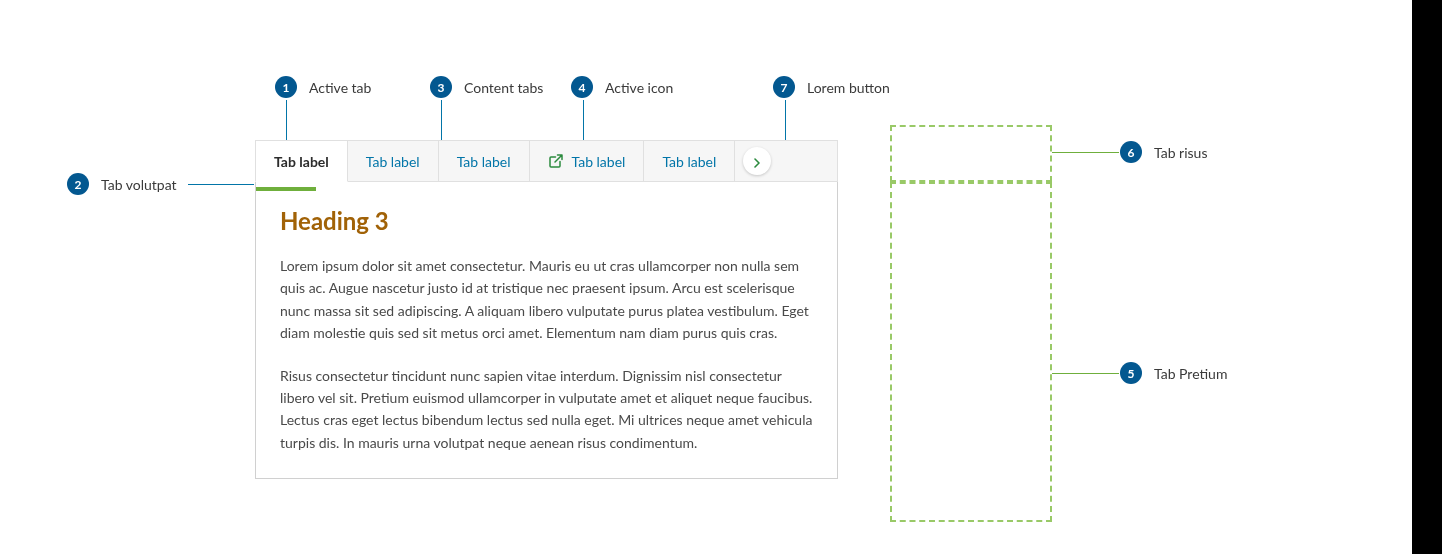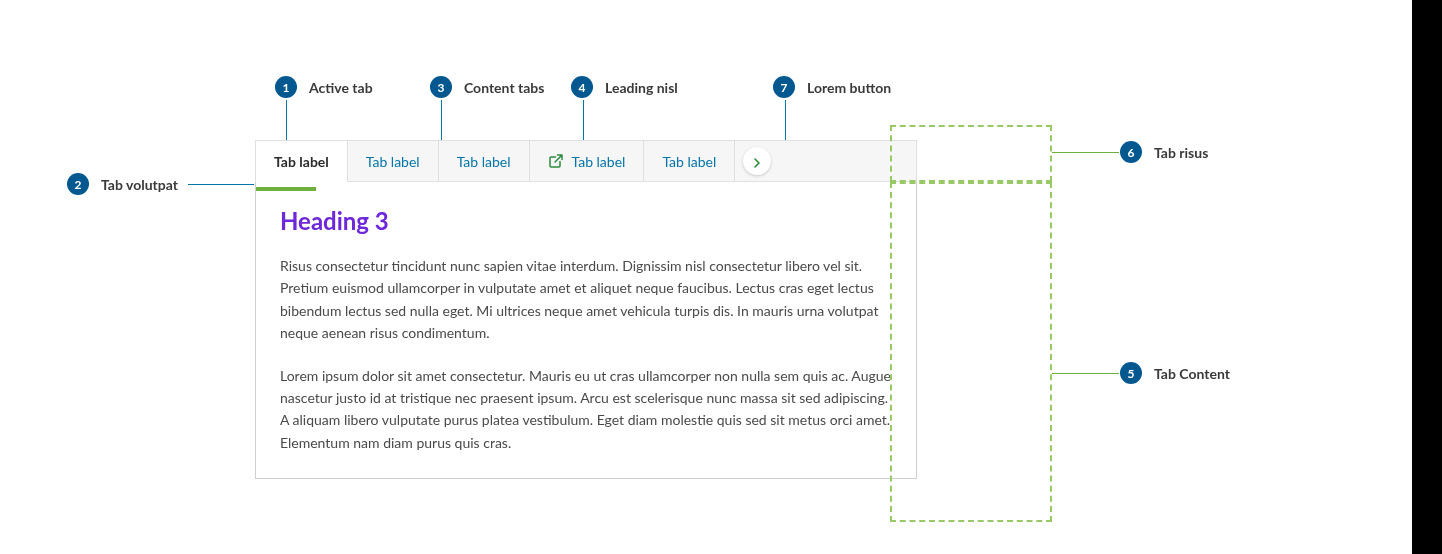--- a/index.html
+++ b/index.html
@@ -23,21 +23,20 @@
       height: 22px;
       border-radius: 50%;
       background: #035890;
       color: #ffffff;
       font-size: 12px;
       font-weight: 700;
     }
     .annotation-label {
       color: #3a3a3a;
       font-size: 14px;
-      font-weight: bold;
     }
     .annotation {
       position: absolute;
       display: flex;
       align-items: center;
       gap: 12px;
     }
     .connector-v {
       position: absolute;
       width: 1px;
@@ -50,21 +49,21 @@
     }
     .connector-h-green {
       position: absolute;
       height: 1px;
       background: #6faf3c;
     }
     .tab-component {
       position: absolute;
       left: 255px;
       top: 140px;
-      width: 662px;
+      width: 583px;
     }
     .tab-header {
       display: flex;
       align-items: stretch;
       height: 42px;
       background: #f6f6f6;
       border: 1px solid #e0e0e0;
     }
     .tab-item {
       display: flex;
@@ -117,21 +116,21 @@
     }
     .tab-content {
       border: 1px solid #d0d0d0;
       border-top: none;
       padding: 24px;
       background: #ffffff;
     }
     .tab-content h3 {
       font-size: 24px;
       font-weight: 700;
-      color: #6d28d9;
+      color: #a16207;
       margin-bottom: 20px;
     }
     .tab-content p {
       font-size: 14px;
       line-height: 1.6;
       color: #4a4a4a;
       margin-bottom: 20px;
     }
     .tab-content p:last-child {
       margin-bottom: 0;
@@ -159,21 +158,21 @@
 <div class="connector-v" style="left:286px; top:100px; height:40px;"></div>
 
 <div class="annotation" style="left:430px; top:76px;">
   <span class="annotation-badge">3</span>
   <span class="annotation-label">Content tabs</span>
 </div>
 <div class="connector-v" style="left:441px; top:100px; height:40px;"></div>
 
 <div class="annotation" style="left:571px; top:76px;">
   <span class="annotation-badge">4</span>
-  <span class="annotation-label">Leading nisl</span>
+  <span class="annotation-label">Active icon</span>
 </div>
 <div class="connector-v" style="left:583px; top:100px; height:40px;"></div>
 
 <div class="annotation" style="left:773px; top:76px;">
   <span class="annotation-badge">7</span>
   <span class="annotation-label">Lorem button</span>
 </div>
 <div class="connector-v" style="left:785px; top:100px; height:40px;"></div>
 
 <div class="annotation" style="left:67px; top:173px;">
@@ -209,33 +208,33 @@
     <div class="scroll-button">
       <span>
         <svg width="10" height="10" viewBox="0 0 10 10" fill="none">
           <path d="M3 1L7 5L3 9" stroke="#2b8a3e" stroke-width="1.6" stroke-linecap="round" stroke-linejoin="round"></path>
         </svg>
       </span>
     </div>
   </div>
   <div class="tab-content">
     <h3>Heading 3</h3>
+    <p>Lorem ipsum dolor sit amet consectetur. Mauris eu ut cras ullamcorper non nulla sem quis ac. Augue nascetur justo id at tristique nec praesent ipsum. Arcu est scelerisque nunc massa sit sed adipiscing. A aliquam libero vulputate purus platea vestibulum. Eget diam molestie quis sed sit metus orci amet. Elementum nam diam purus quis cras.</p>
     <p>Risus consectetur tincidunt nunc sapien vitae interdum. Dignissim nisl consectetur libero vel sit. Pretium euismod ullamcorper in vulputate amet et aliquet neque faucibus. Lectus cras eget lectus bibendum lectus sed nulla eget. Mi ultrices neque amet vehicula turpis dis. In mauris urna volutpat neque aenean risus condimentum.</p>
-    <p>Lorem ipsum dolor sit amet consectetur. Mauris eu ut cras ullamcorper non nulla sem quis ac. Augue nascetur justo id at tristique nec praesent ipsum. Arcu est scelerisque nunc massa sit sed adipiscing. A aliquam libero vulputate purus platea vestibulum. Eget diam molestie quis sed sit metus orci amet. Elementum nam diam purus quis cras.</p>
   </div>
 </div>
 
 <div class="dashed-box" style="left:890px; top:125px; width:162px; height:57px;"></div>
 <div class="dashed-box" style="left:890px; top:182px; width:162px; height:340px;"></div>
 
 <div class="connector-h-green" style="left:1052px; top:152px; width:67px;"></div>
 <div class="annotation" style="left:1120px; top:141px;">
   <span class="annotation-badge">6</span>
   <span class="annotation-label">Tab risus</span>
 </div>
 
 <div class="connector-h-green" style="left:1052px; top:373px; width:67px;"></div>
 <div class="annotation" style="left:1120px; top:362px;">
   <span class="annotation-badge">5</span>
-  <span class="annotation-label">Tab Content</span>
+  <span class="annotation-label">Tab Pretium</span>
 </div>
 
 <div class="right-sidebar"></div>
 
 </body></html>

